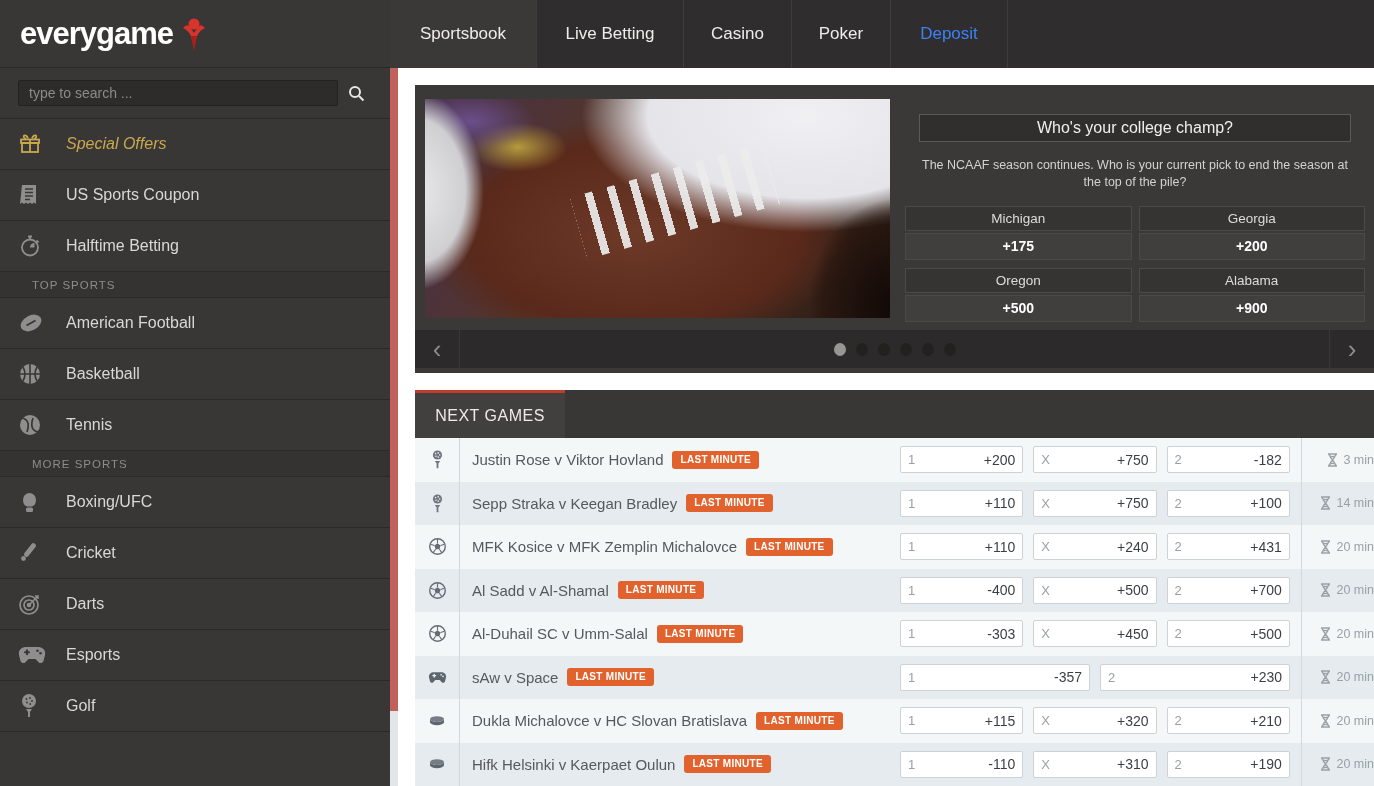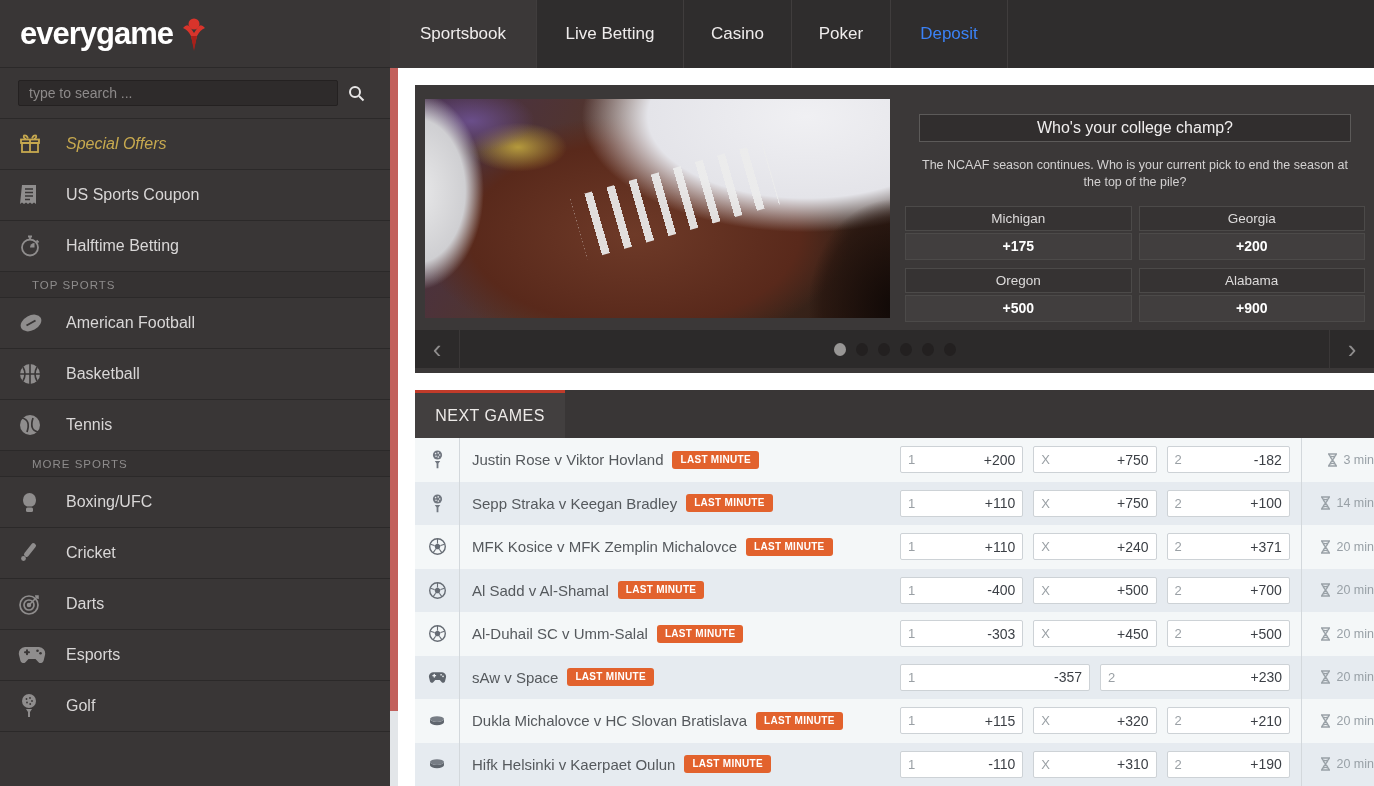--- a/index.html
+++ b/index.html
@@ -419,21 +419,21 @@
           </div>
           <div class="slot">
             <div class="slot-box">
               <span class="sl">X</span>
               <span class="sv">+240</span>
             </div>
           </div>
           <div class="slot">
             <div class="slot-box">
               <span class="sl">2</span>
-              <span class="sv">+371</span>
+              <span class="sv">+431</span>
             </div>
           </div>
         </div>
     <div class="g-time">
       <svg width="11" height="14" viewBox="0 0 11 14" fill="none" stroke="#99a1a7" stroke-width="1.3">
         <path d="M1 1 h9 M1 13 h9 M2 1 c0 3.5 7 3.5 7 0 M2 13 c0 -3.5 7 -3.5 7 0 M2 1 q1.5 4 3.5 6 q2 -2 3.5 -6 M2 13 q1.5 -4 3.5 -6 q2 2 3.5 6"></path>
       </svg>
       <span>20 min</span>
     </div>
   </div>

